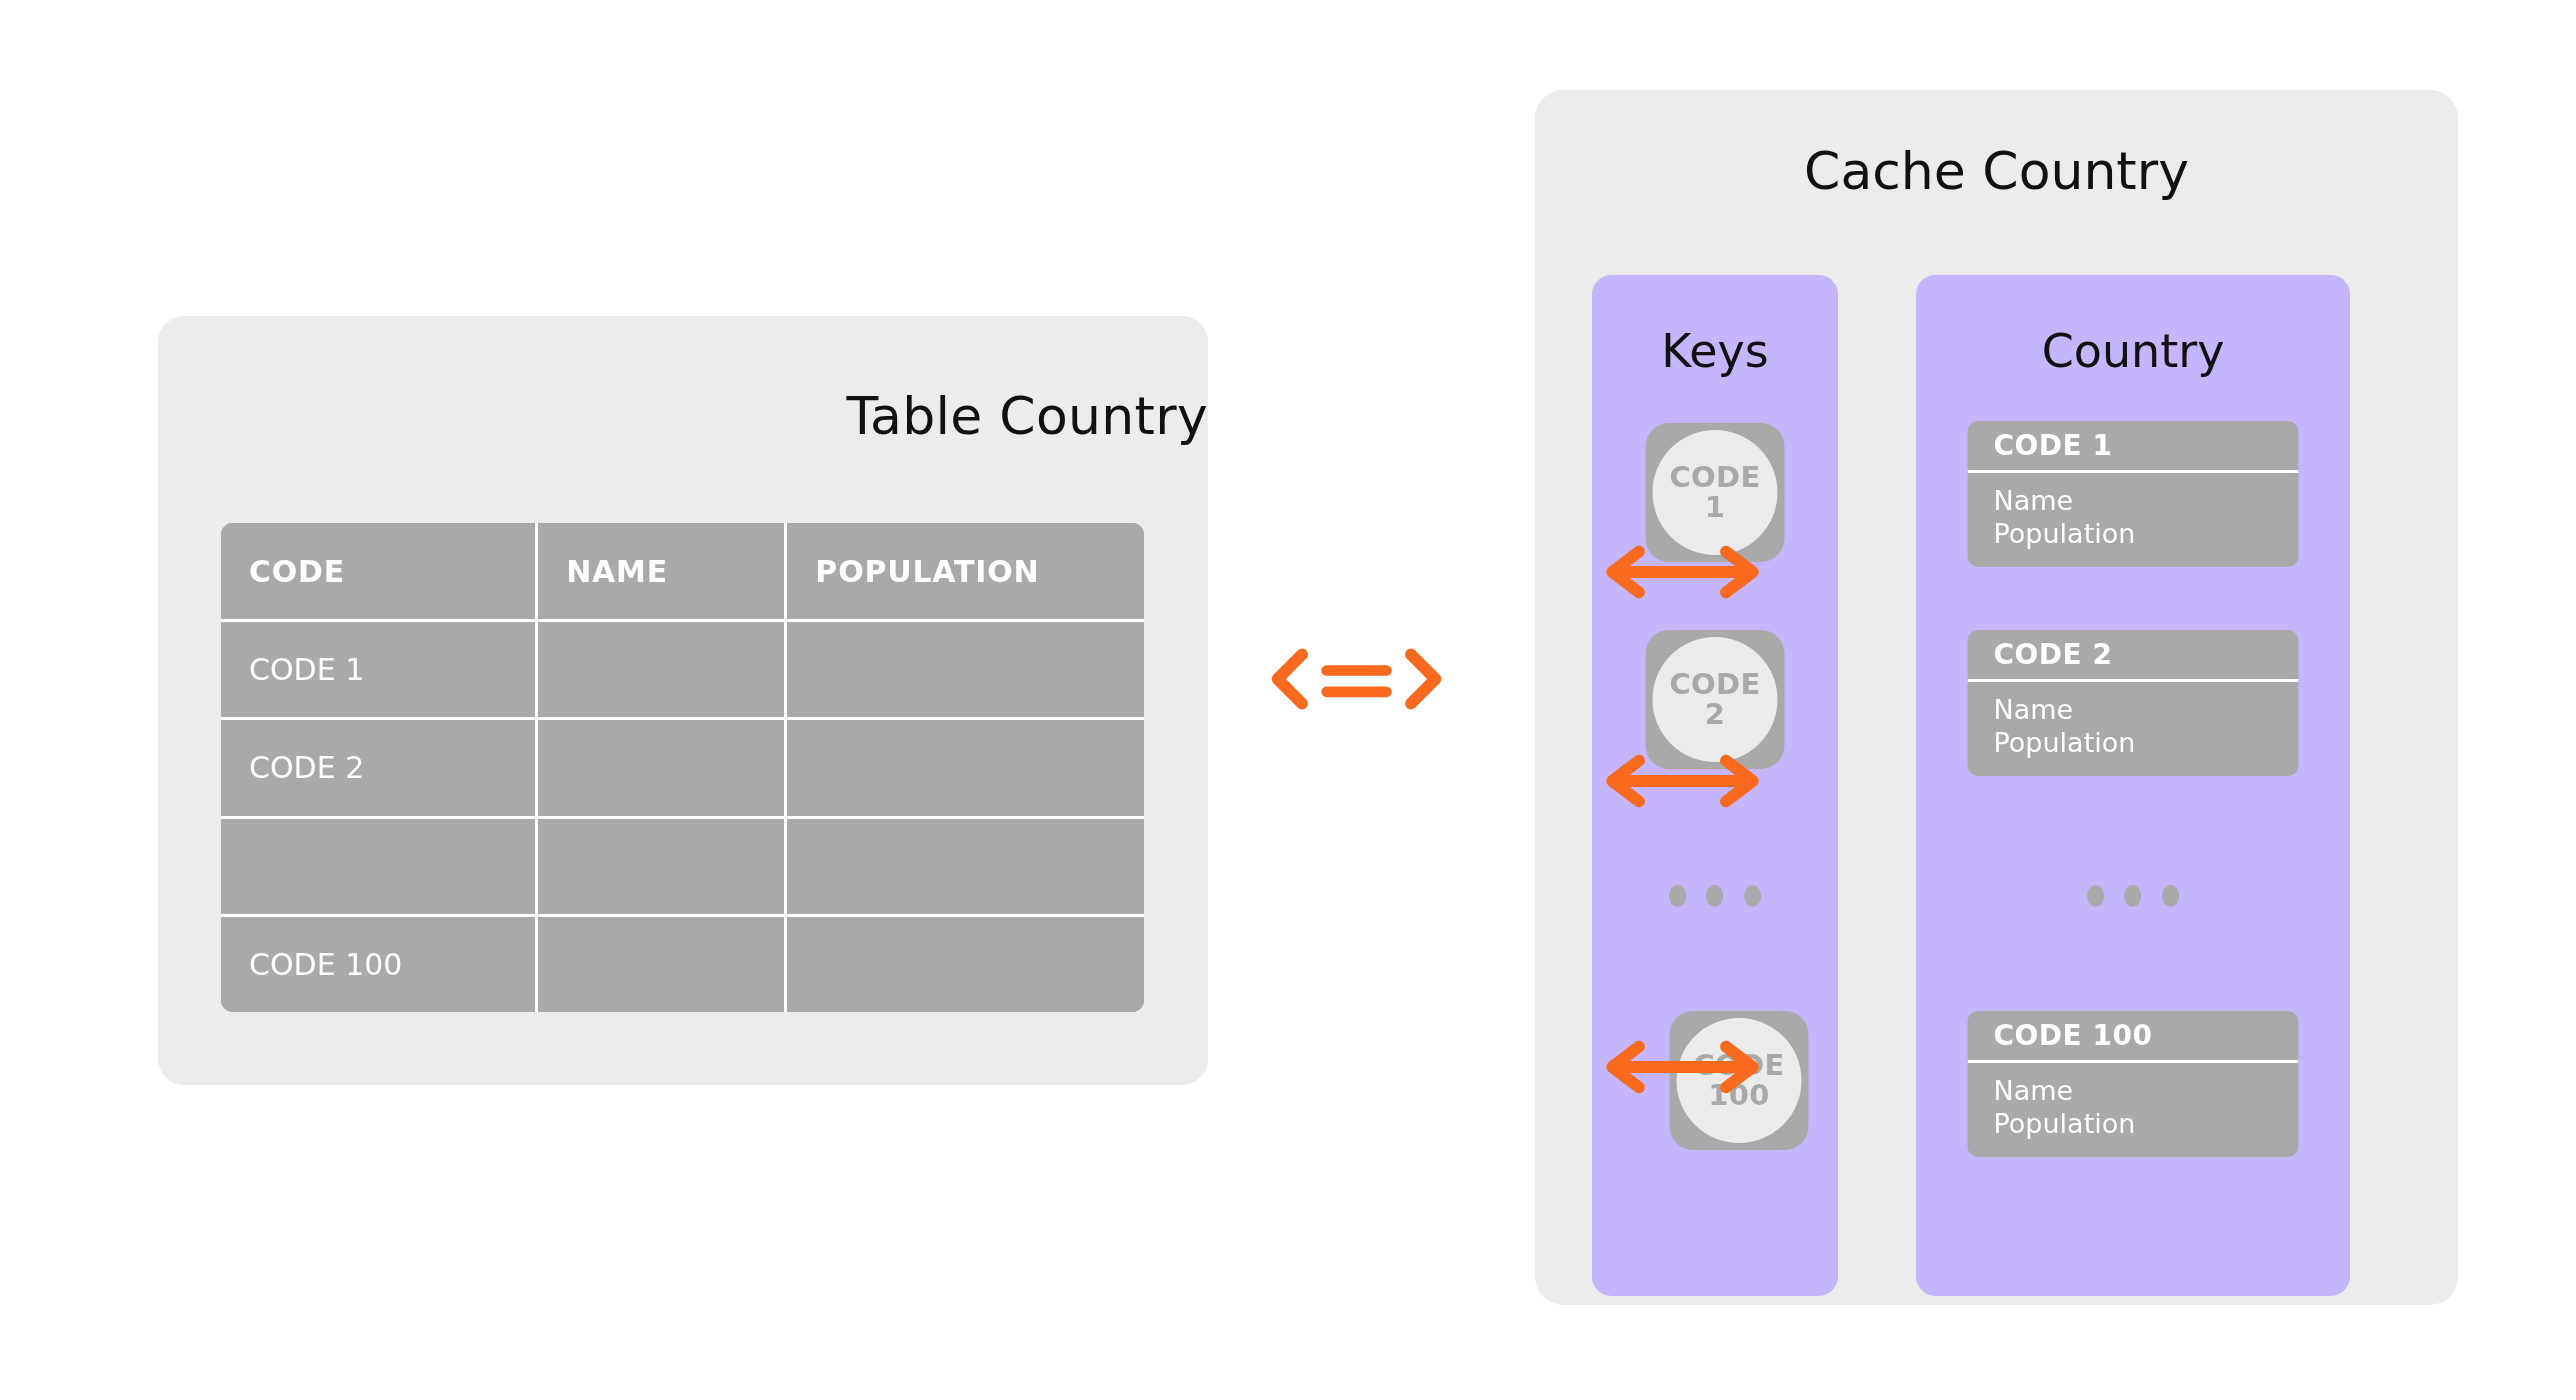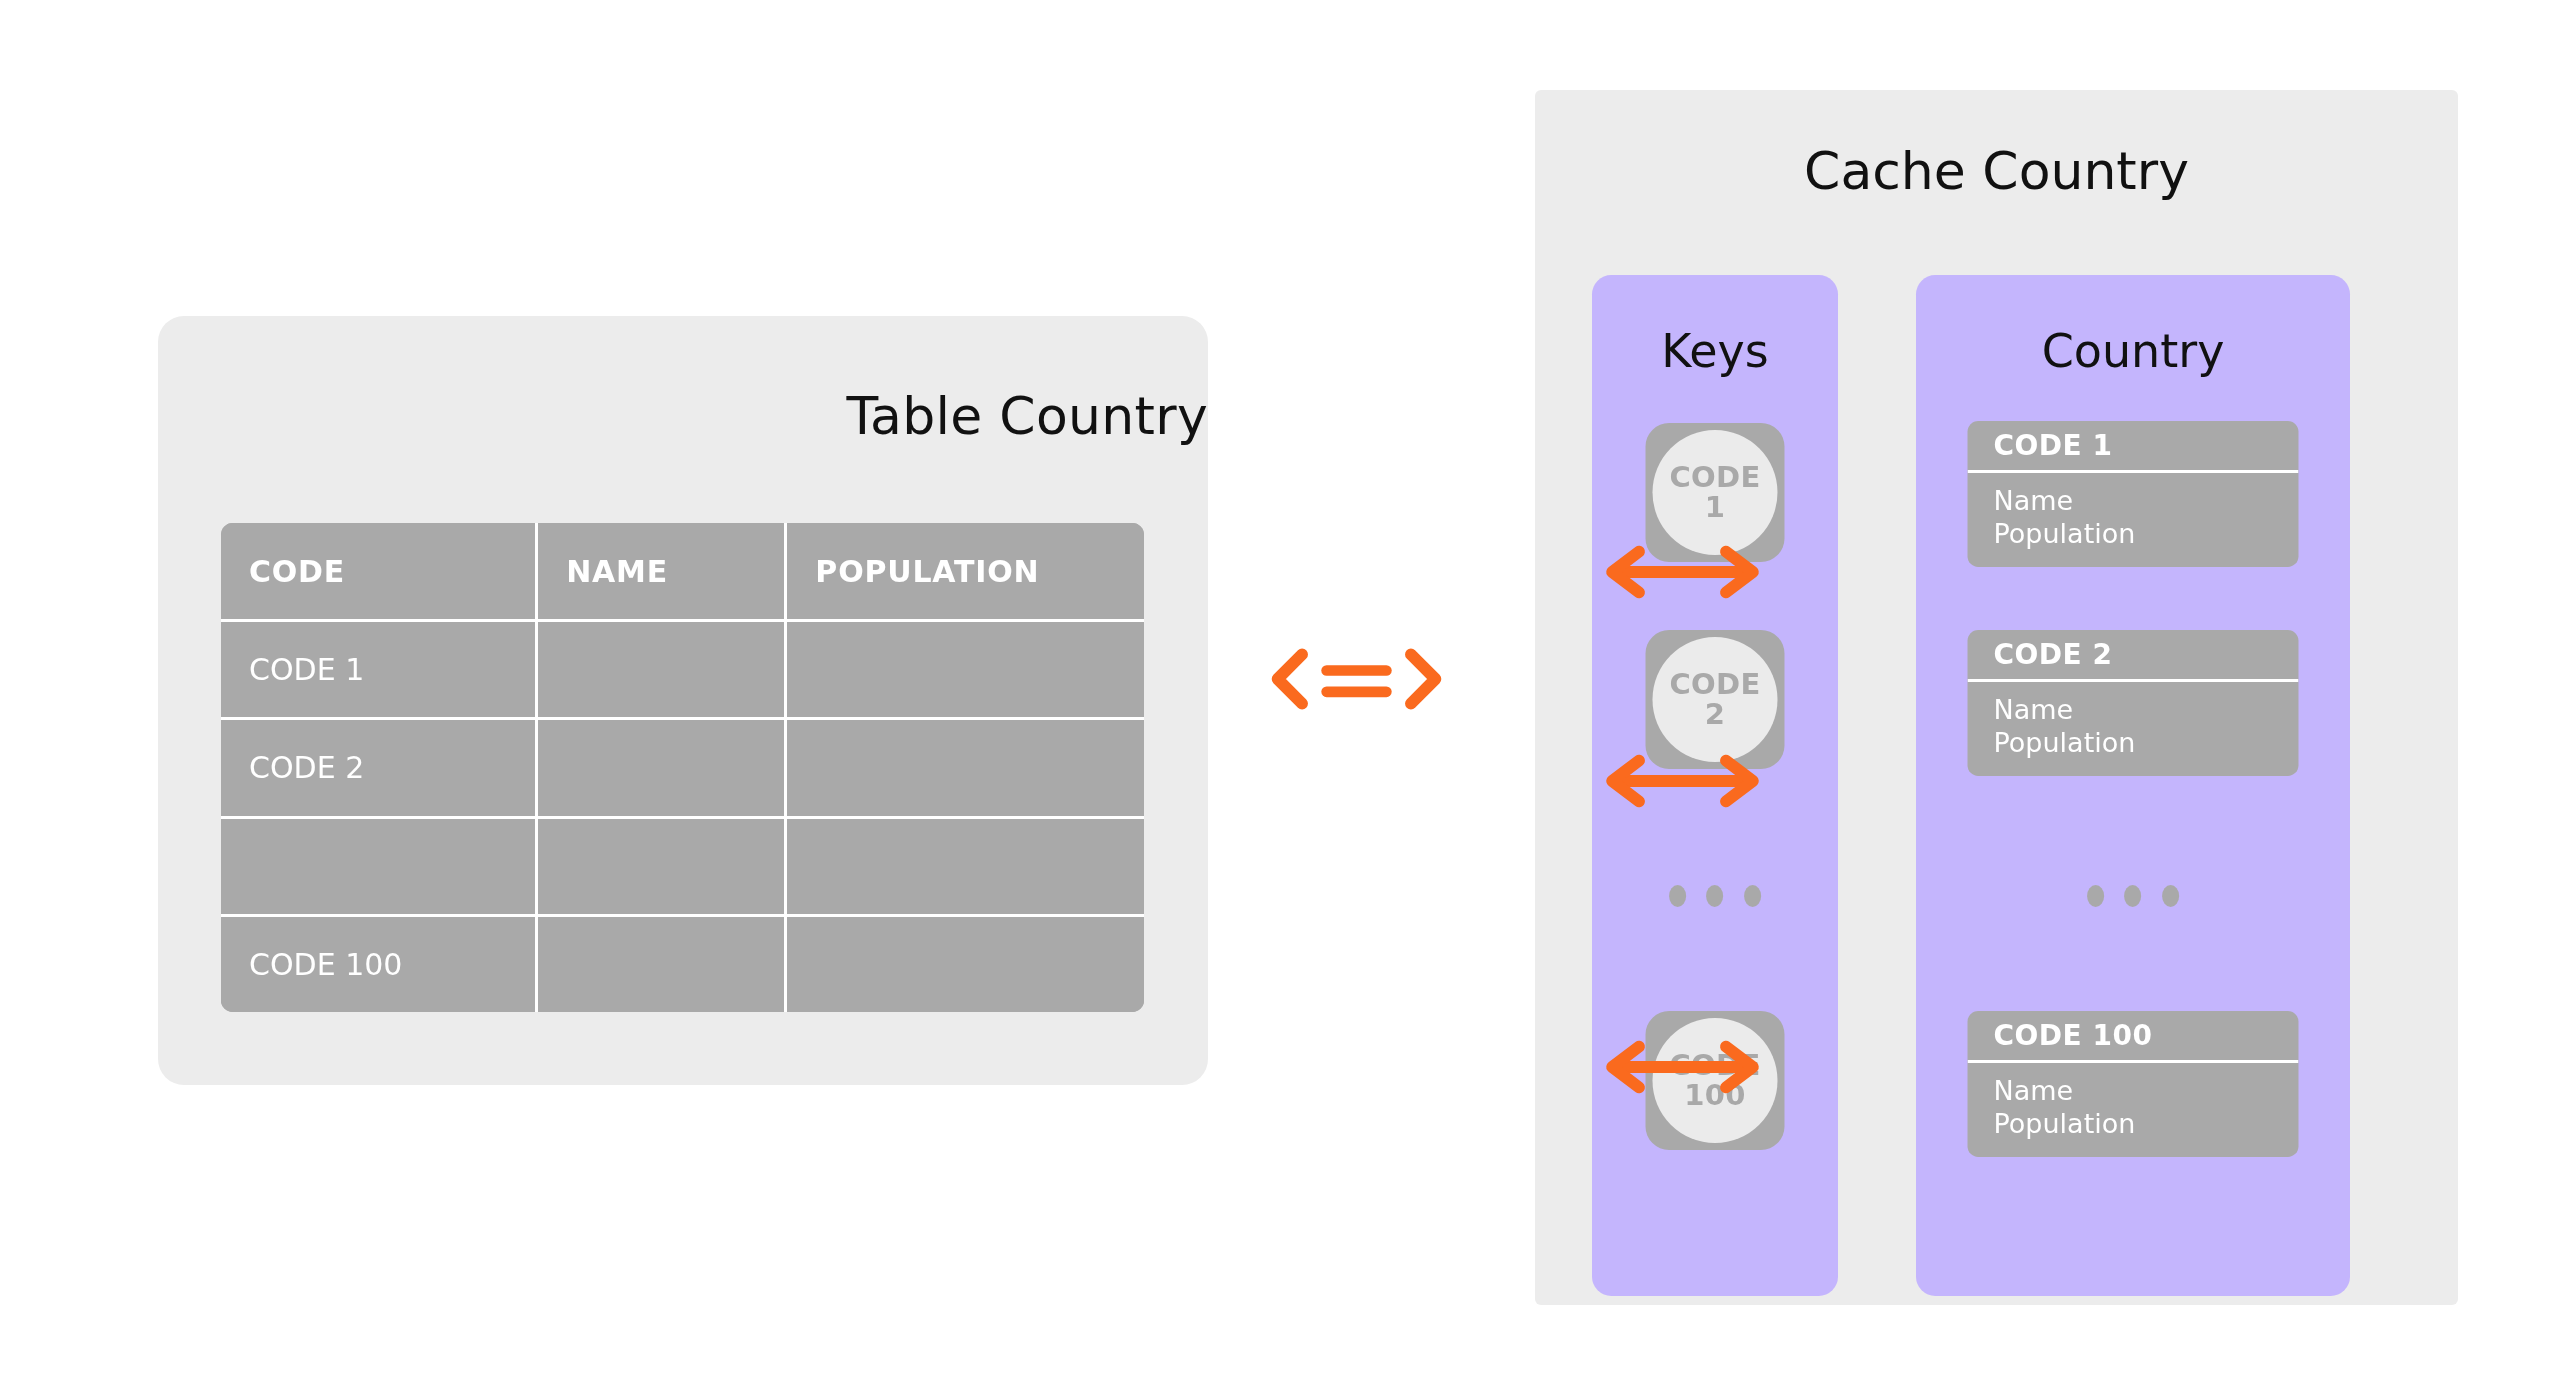--- a/index.html
+++ b/index.html
@@ -88,21 +88,21 @@
   }
 
   
   #cache-panel {
     position: absolute;
     left: 1535px;
     top: 90px;
     width: 923px;
     height: 1215px;
     background: #ececec;
-    border-radius: 6px;
+    border-radius: 28px;
   }
   #cache-panel-title {
     position: absolute;
     top: 51px;
     left: 0;
     width: 100%;
     text-align: center;
     font-size: 52px;
     font-weight: 400;
     color: #111111;
@@ -285,21 +285,21 @@
         <span class="key-badge-line">2</span>
       </div>
     </div>
 
     <div class="dots" style="top:610px;">
       <span class="dot"></span>
       <span class="dot"></span>
       <span class="dot"></span>
     </div>
 
-    <div class="key-badge" style="top:736px;">
+    <div class="key-badge" style="top:736px;margin-left:24px;">
       <div class="key-badge-circle">
         <span class="key-badge-line">CODE</span>
         <span class="key-badge-line">100</span>
       </div>
     </div>
   </div>
 
   <div class="col-card" id="values-card">
     <div class="col-heading">Country</div>
 

